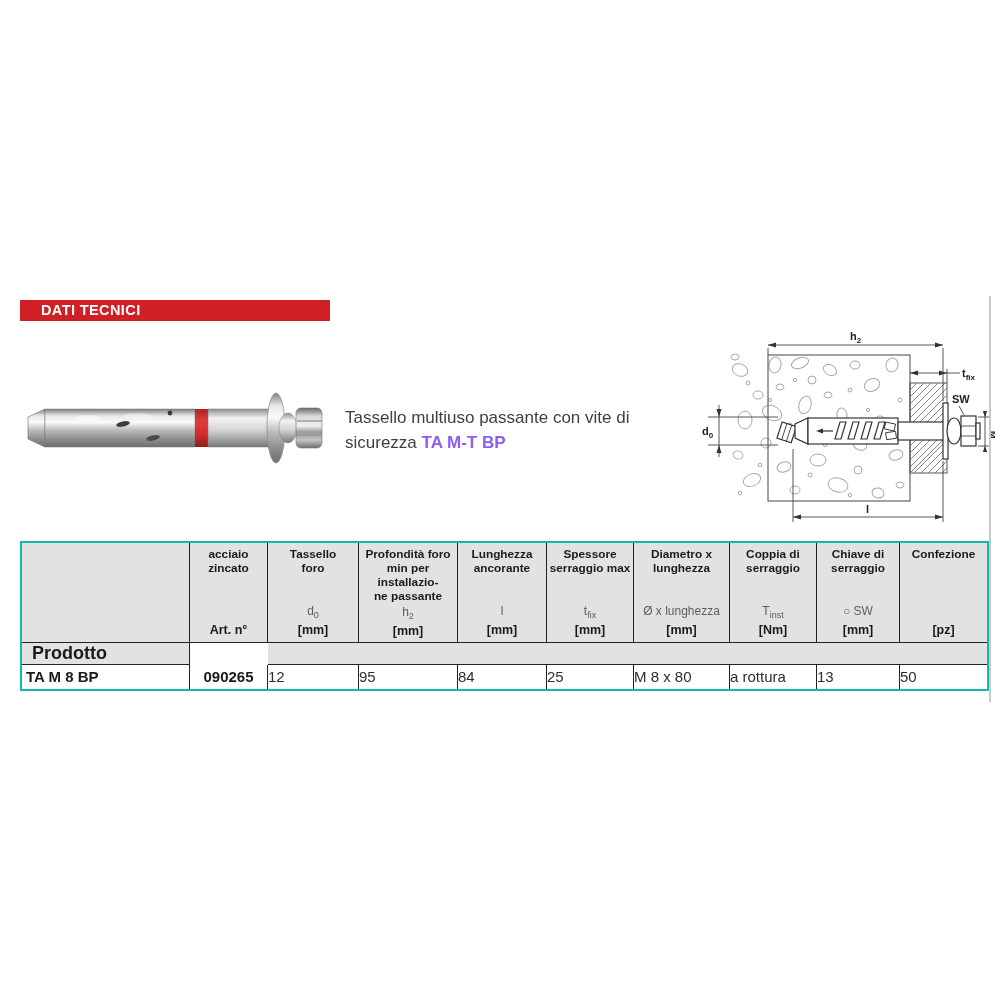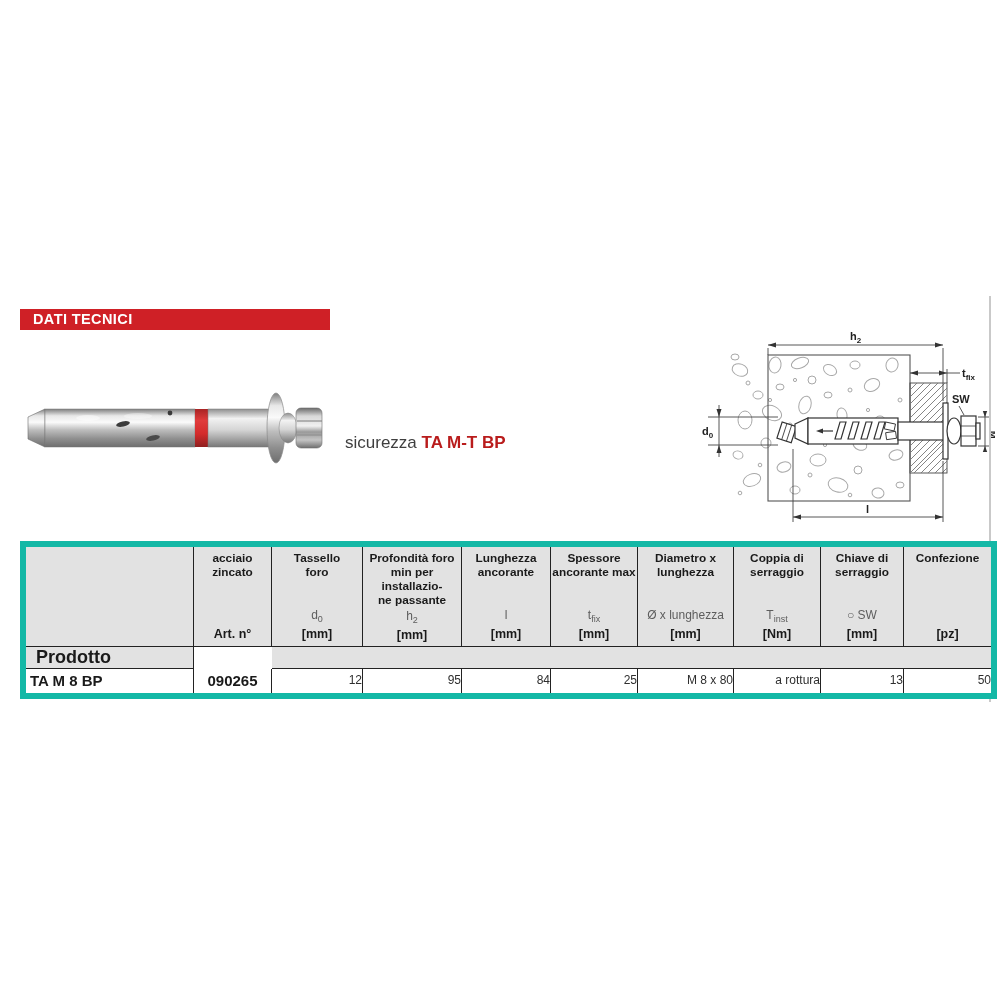--- a/index.html
+++ b/index.html
@@ -2,41 +2,41 @@
 <html><head>
 <meta charset="utf-8">
 <style>
   html,body{margin:0;padding:0;}
   body{
     width:1001px;height:1001px;position:relative;background:#ffffff;
     font-family:"Liberation Sans",sans-serif;color:#1a1a1a;overflow:hidden;
   }
   
   .banner{
-    position:absolute;left:20px;top:309px;width:310px;height:21px;
+    position:absolute;left:20px;top:300px;width:310px;height:21px;
     background:#cf2026;color:#ffffff;font-weight:bold;font-size:14.5px;
-    letter-spacing:.4px;line-height:21px;padding-left:13px;box-sizing:border-box;
+    letter-spacing:.4px;line-height:21px;padding-left:21px;box-sizing:border-box;
   }
   
   .photo{position:absolute;left:18px;top:383px;width:320px;height:90px;}
   
   .desc{
     position:absolute;left:345px;top:405px;width:300px;
     font-size:17px;line-height:25px;color:#3f3f3f;
   }
-  .desc b{color:#b91c1c;}
+  .desc b{color:#8b5cf6;}
   
   .drawing{position:absolute;left:700px;top:325px;width:295px;height:210px;}
   .drawing svg{display:block;}
   
   .page-edge{position:absolute;left:989px;top:296px;width:2px;height:406px;background:#c9c9c9;}
   
   .spec-table{
     position:absolute;left:20px;top:541px;width:965px;
-    border:6px solid #14b8a6;
+    border:2px solid #14b8a6;
     display:grid;
     grid-template-columns:168px 78px 91px 99px 89px 87px 96px 87px 83px 87px;
     grid-template-rows:100px 22px 24px;
     font-size:12px;
   }
   .cell{border-right:1px solid #222;box-sizing:border-box;overflow:hidden;}
   .cell.last{border-right:none;}
   .hrow{background:#e2e2e2;border-bottom:1px solid #222;}
   .hcell{display:flex;flex-direction:column;align-items:center;text-align:center;}
   .hcell .titles{font-weight:bold;line-height:14px;padding-top:4px;font-size:11.8px;}
@@ -44,21 +44,21 @@
   .hcell .sym{color:#5d5d5d;font-size:12px;height:19px;line-height:19px;}
   .hcell .sym sub{font-size:9px;}
   .hcell .unit{font-weight:bold;height:21px;line-height:19px;font-size:12.5px;}
   .subrow{background:#e2e2e2;border-bottom:1px solid #222;}
   .sub-label{font-weight:bold;font-size:18px;line-height:21px;padding-left:10px;}
   .sub-art{font-weight:bold;font-size:11px;line-height:21px;text-align:center;margin-top:44px;}
   .merged{grid-column:3/11;background:#e2e2e2;border-bottom:1px solid #222;border-right:none;}
   .drow{background:#ffffff;}
   .d-product{font-weight:bold;font-size:15px;line-height:23px;padding-left:4px;}
   .d-art{font-weight:bold;font-size:15px;line-height:23px;text-align:center;}
-  .d-val{font-size:12px;line-height:23px;text-align:right;color:#2e2e2e;}
+  .d-val{font-size:15px;line-height:23px;text-align:left;color:#2e2e2e;}
   
   .dimlbl{font:bold 11px "Liberation Sans",sans-serif;fill:#222;}
   .dimsub{font-size:8px;}
 </style>
 </head>
 <body>
 
 <div class="banner">
   <span>DATI TECNICI</span>
 </div>
@@ -106,21 +106,21 @@
     <rect x="190" y="26" width="64" height="38" fill="url(#gMetal2)" stroke="#7a7a7a" stroke-width="0.5"></rect>
     <ellipse cx="258" cy="45" rx="9" ry="35" fill="url(#gMetal)" stroke="#8a8a8a" stroke-width="0.7"></ellipse>
     <ellipse cx="270" cy="45" rx="9" ry="15" fill="url(#gMetal2)" stroke="#858585" stroke-width="0.5"></ellipse>
     <rect x="278" y="25" width="26" height="40" rx="5" fill="url(#gHex)" stroke="#6f6f6f" stroke-width="0.6"></rect>
     <line x1="279" y1="38" x2="304" y2="38" stroke="#7c7c7c" stroke-width="1"></line>
     <line x1="279" y1="52" x2="304" y2="52" stroke="#8a8a8a" stroke-width="1"></line>
   </svg>
 </div>
 
 <div class="desc">
-  <br>
+  <span>Tassello multiuso passante con vite di</span><br>
   <span>sicurezza </span><b>TA M-T BP</b>
 </div>
 
 <div class="drawing">
   <svg width="295" height="210" viewBox="0 0 295 210">
 
     <g stroke="#a8a8a8" stroke-width="1" fill="none">
       <ellipse cx="40" cy="45" rx="8" ry="6" transform="rotate(20 40 45)"></ellipse>
       <ellipse cx="58" cy="70" rx="5" ry="4"></ellipse>
       <ellipse cx="45" cy="95" rx="7" ry="9"></ellipse>
@@ -302,21 +302,21 @@
         <div>Lunghezza</div>
         <div>ancorante</div>
       </div>
     <div class="spacer"></div>
     <div class="sym"><span>l</span></div>
     <div class="unit">[mm]</div>
   </div>
   <div class="cell hrow hcell">
     <div class="titles">
         <div>Spessore</div>
-        <div>ancorante max</div>
+        <div>serraggio max</div>
       </div>
     <div class="spacer"></div>
     <div class="sym"><span>t</span><sub>fix</sub></div>
     <div class="unit">[mm]</div>
   </div>
   <div class="cell hrow hcell">
     <div class="titles">
         <div>Diametro x</div>
         <div>lunghezza</div>
       </div>

